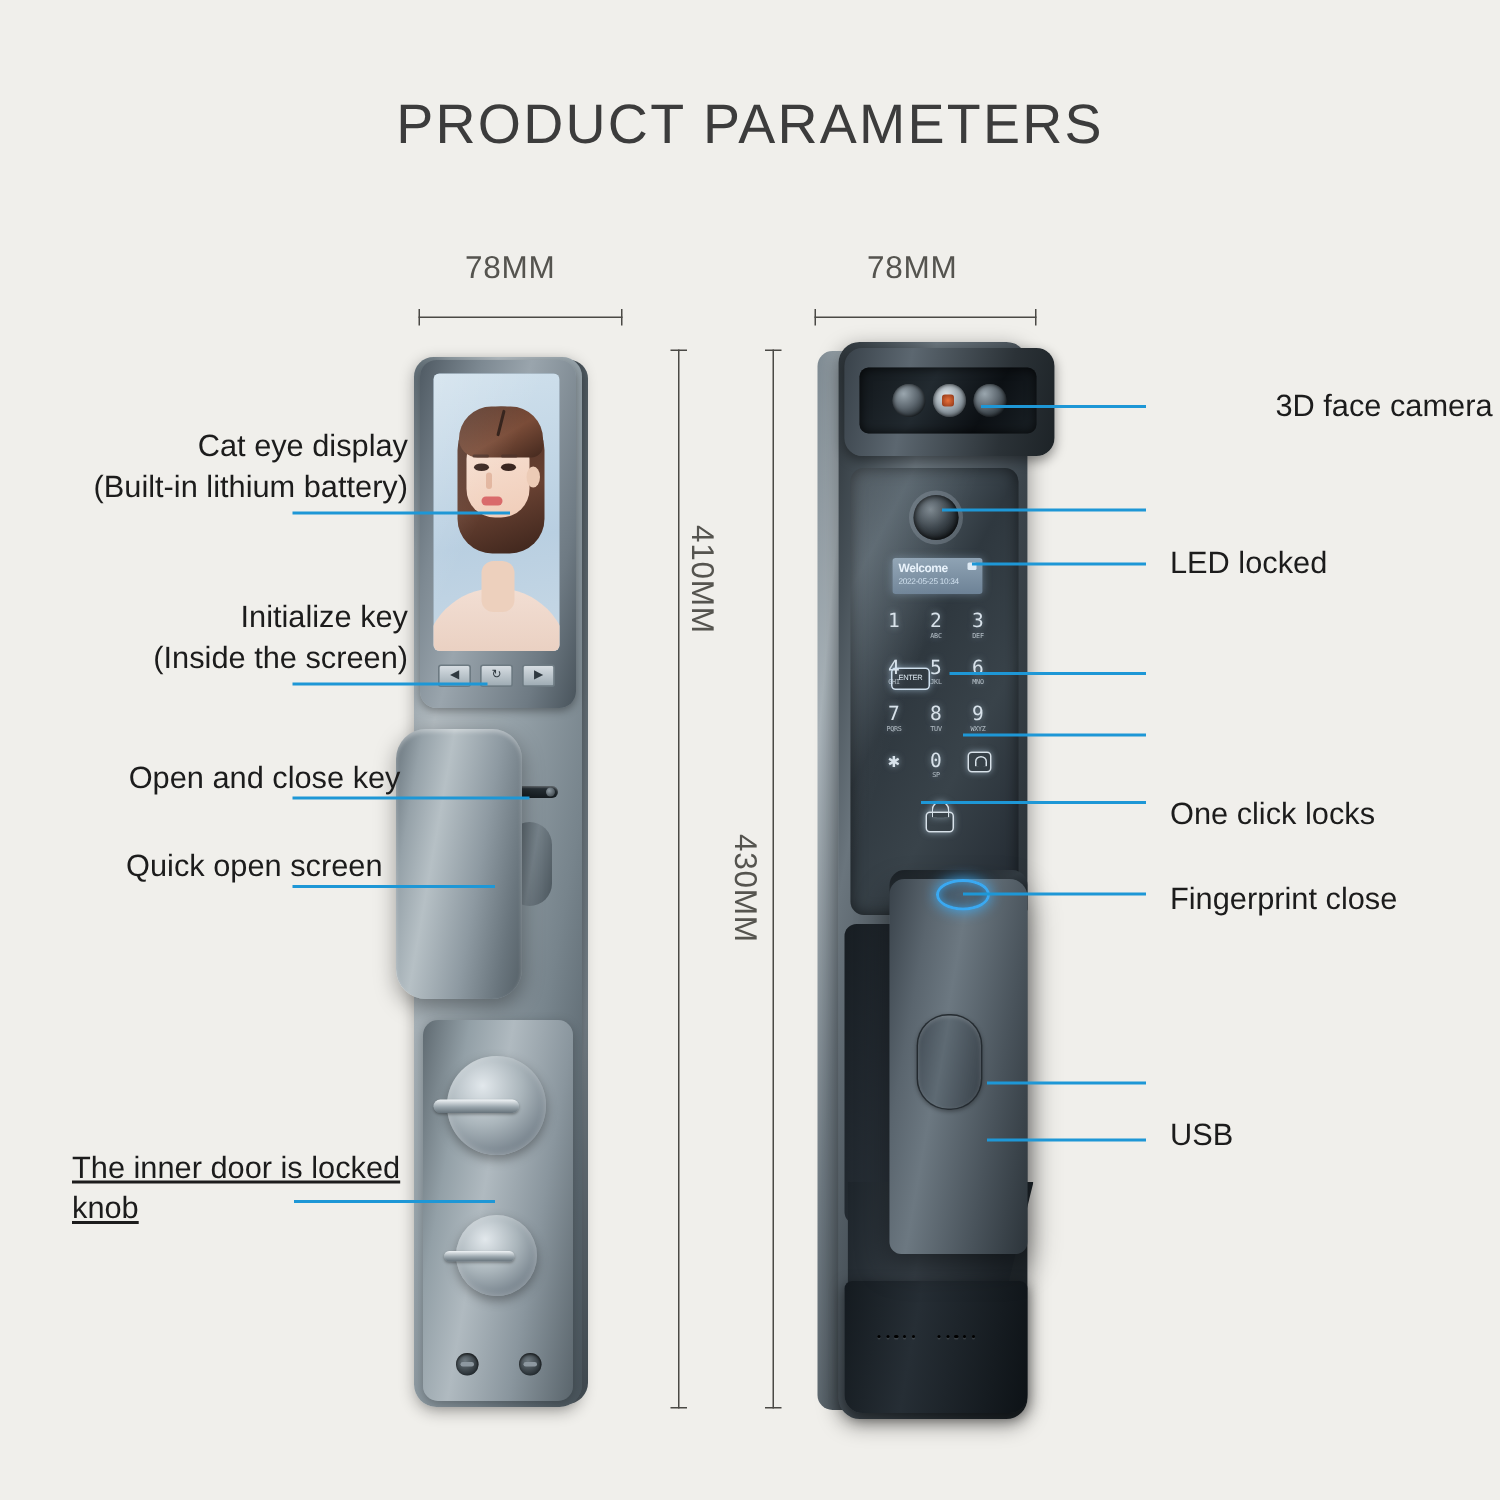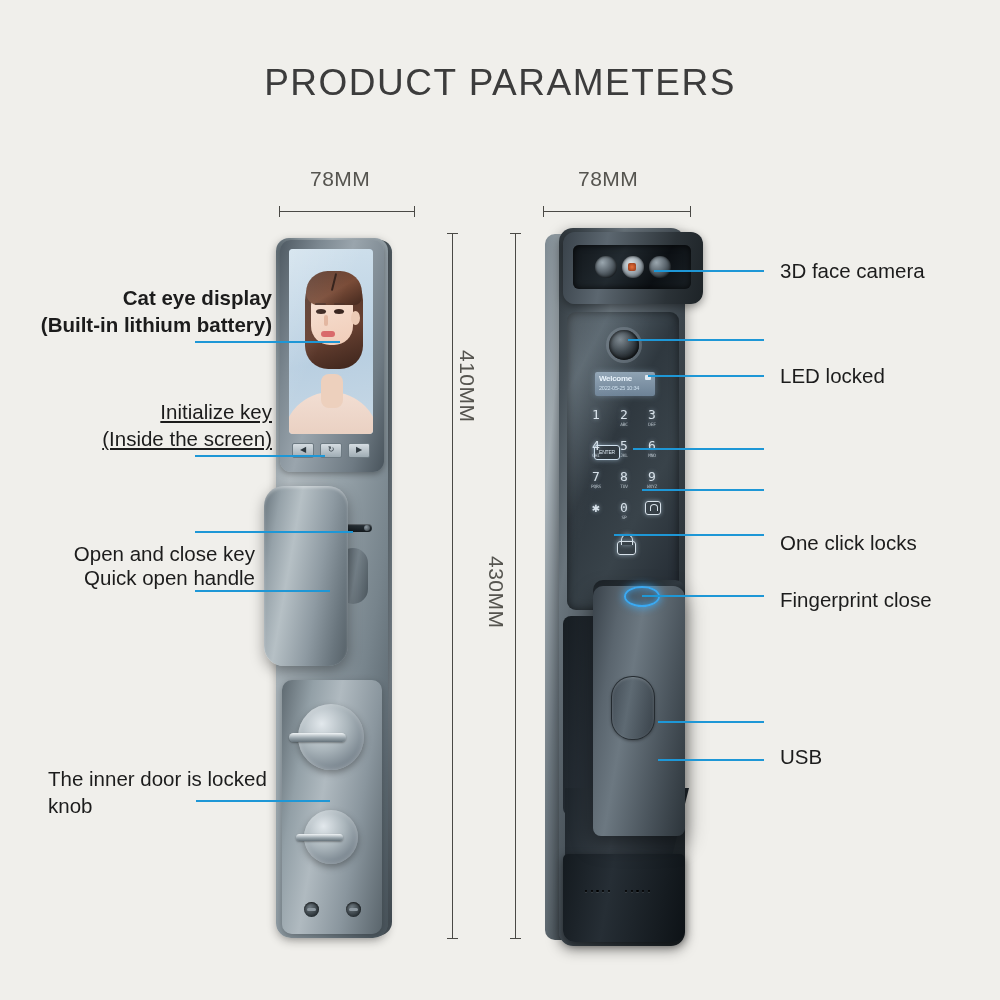--- a/index.html
+++ b/index.html
@@ -401,40 +401,40 @@
           <span></span>
       </div>
     </div>
 
     <div class="R-handle-top"></div>
     <div class="R-handle"></div>
     <div class="fp-ring"></div>
     <div class="R-keyhole"></div>
   </div>
 
-  <div class="cal r" style="left:10px;top:284px;width:262px;font-weight:bold;">Cat eye display
+  <div class="cal r" style="left:10px;top:284px;width:262px;">Cat eye display
 (Built-in lithium battery)</div>
   <div class="lead" style="left:195px;top:341px;width:145px;"></div>
 
-  <div class="cal r" style="left:10px;top:398px;width:262px;text-decoration:underline;">Initialize key
+  <div class="cal r" style="left:10px;top:398px;width:262px;">Initialize key
 (Inside the screen)</div>
   <div class="lead" style="left:195px;top:455px;width:130px;"></div>
 
-  <div class="cal r" style="left:10px;top:505px;width:245px;margin-top:35px;">Open and close key</div>
+  <div class="cal r" style="left:22px;top:505px;width:245px;">Open and close key</div>
   <div class="lead" style="left:195px;top:531px;width:158px;"></div>
 
-  <div class="cal r" style="left:10px;top:564px;width:245px;">Quick open handle</div>
+  <div class="cal r" style="left:10px;top:564px;width:245px;">Quick open screen</div>
   <div class="lead" style="left:195px;top:590px;width:135px;"></div>
 
-  <div class="cal l" style="left:48px;top:765px;width:250px;">The inner door is locked
+  <div class="cal l" style="left:48px;top:765px;width:250px;text-decoration:underline;">The inner door is locked
 knob</div>
   <div class="lead" style="left:196px;top:800px;width:134px;"></div>
 
   <div class="lead" style="left:654px;top:270px;width:110px;"></div>
-  <div class="cal l" style="left:780px;top:257px;width:215px;">3D face camera</div>
+  <div class="cal l" style="left:780px;top:257px;width:215px;text-align:right;">3D face camera</div>
 
   <div class="lead" style="left:628px;top:339px;width:136px;"></div>
 
   <div class="lead" style="left:648px;top:375px;width:116px;"></div>
   <div class="cal l" style="left:780px;top:362px;width:215px;">LED locked</div>
 
   <div class="lead" style="left:633px;top:448px;width:131px;"></div>
 
   <div class="lead" style="left:642px;top:489px;width:122px;"></div>
 

